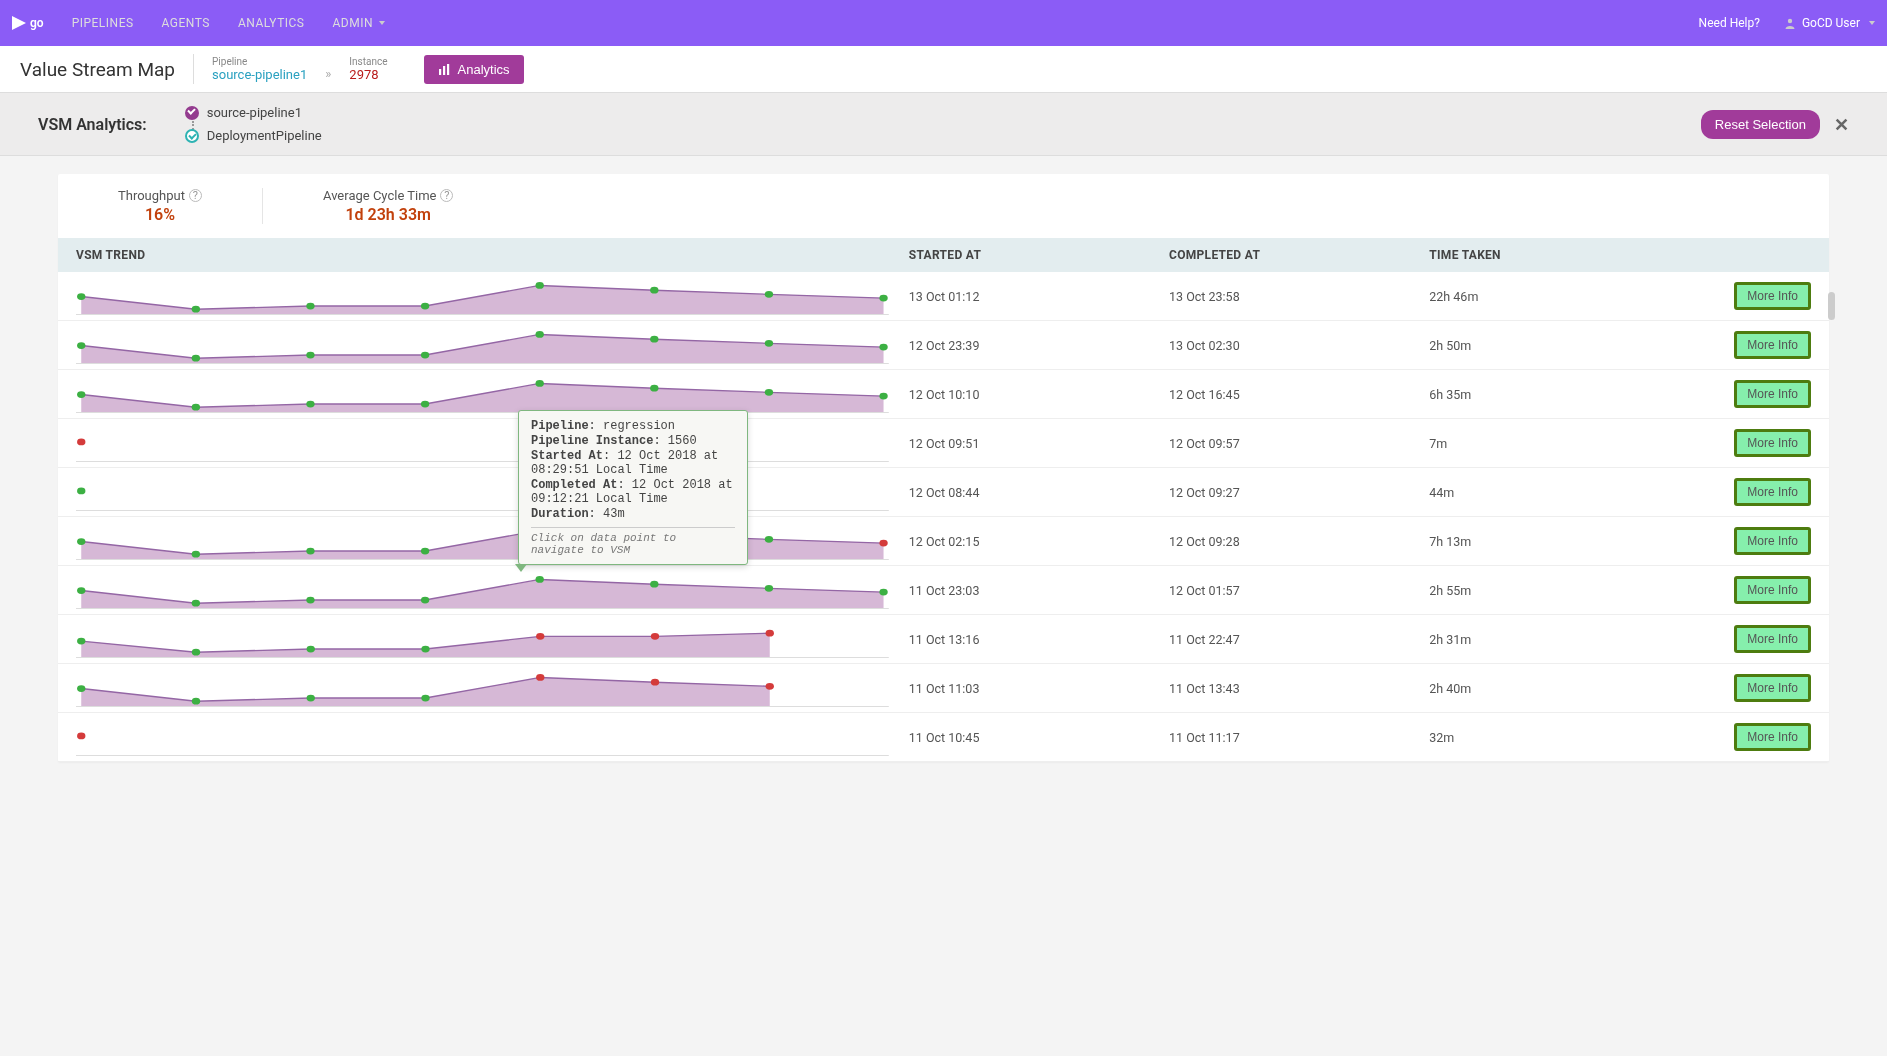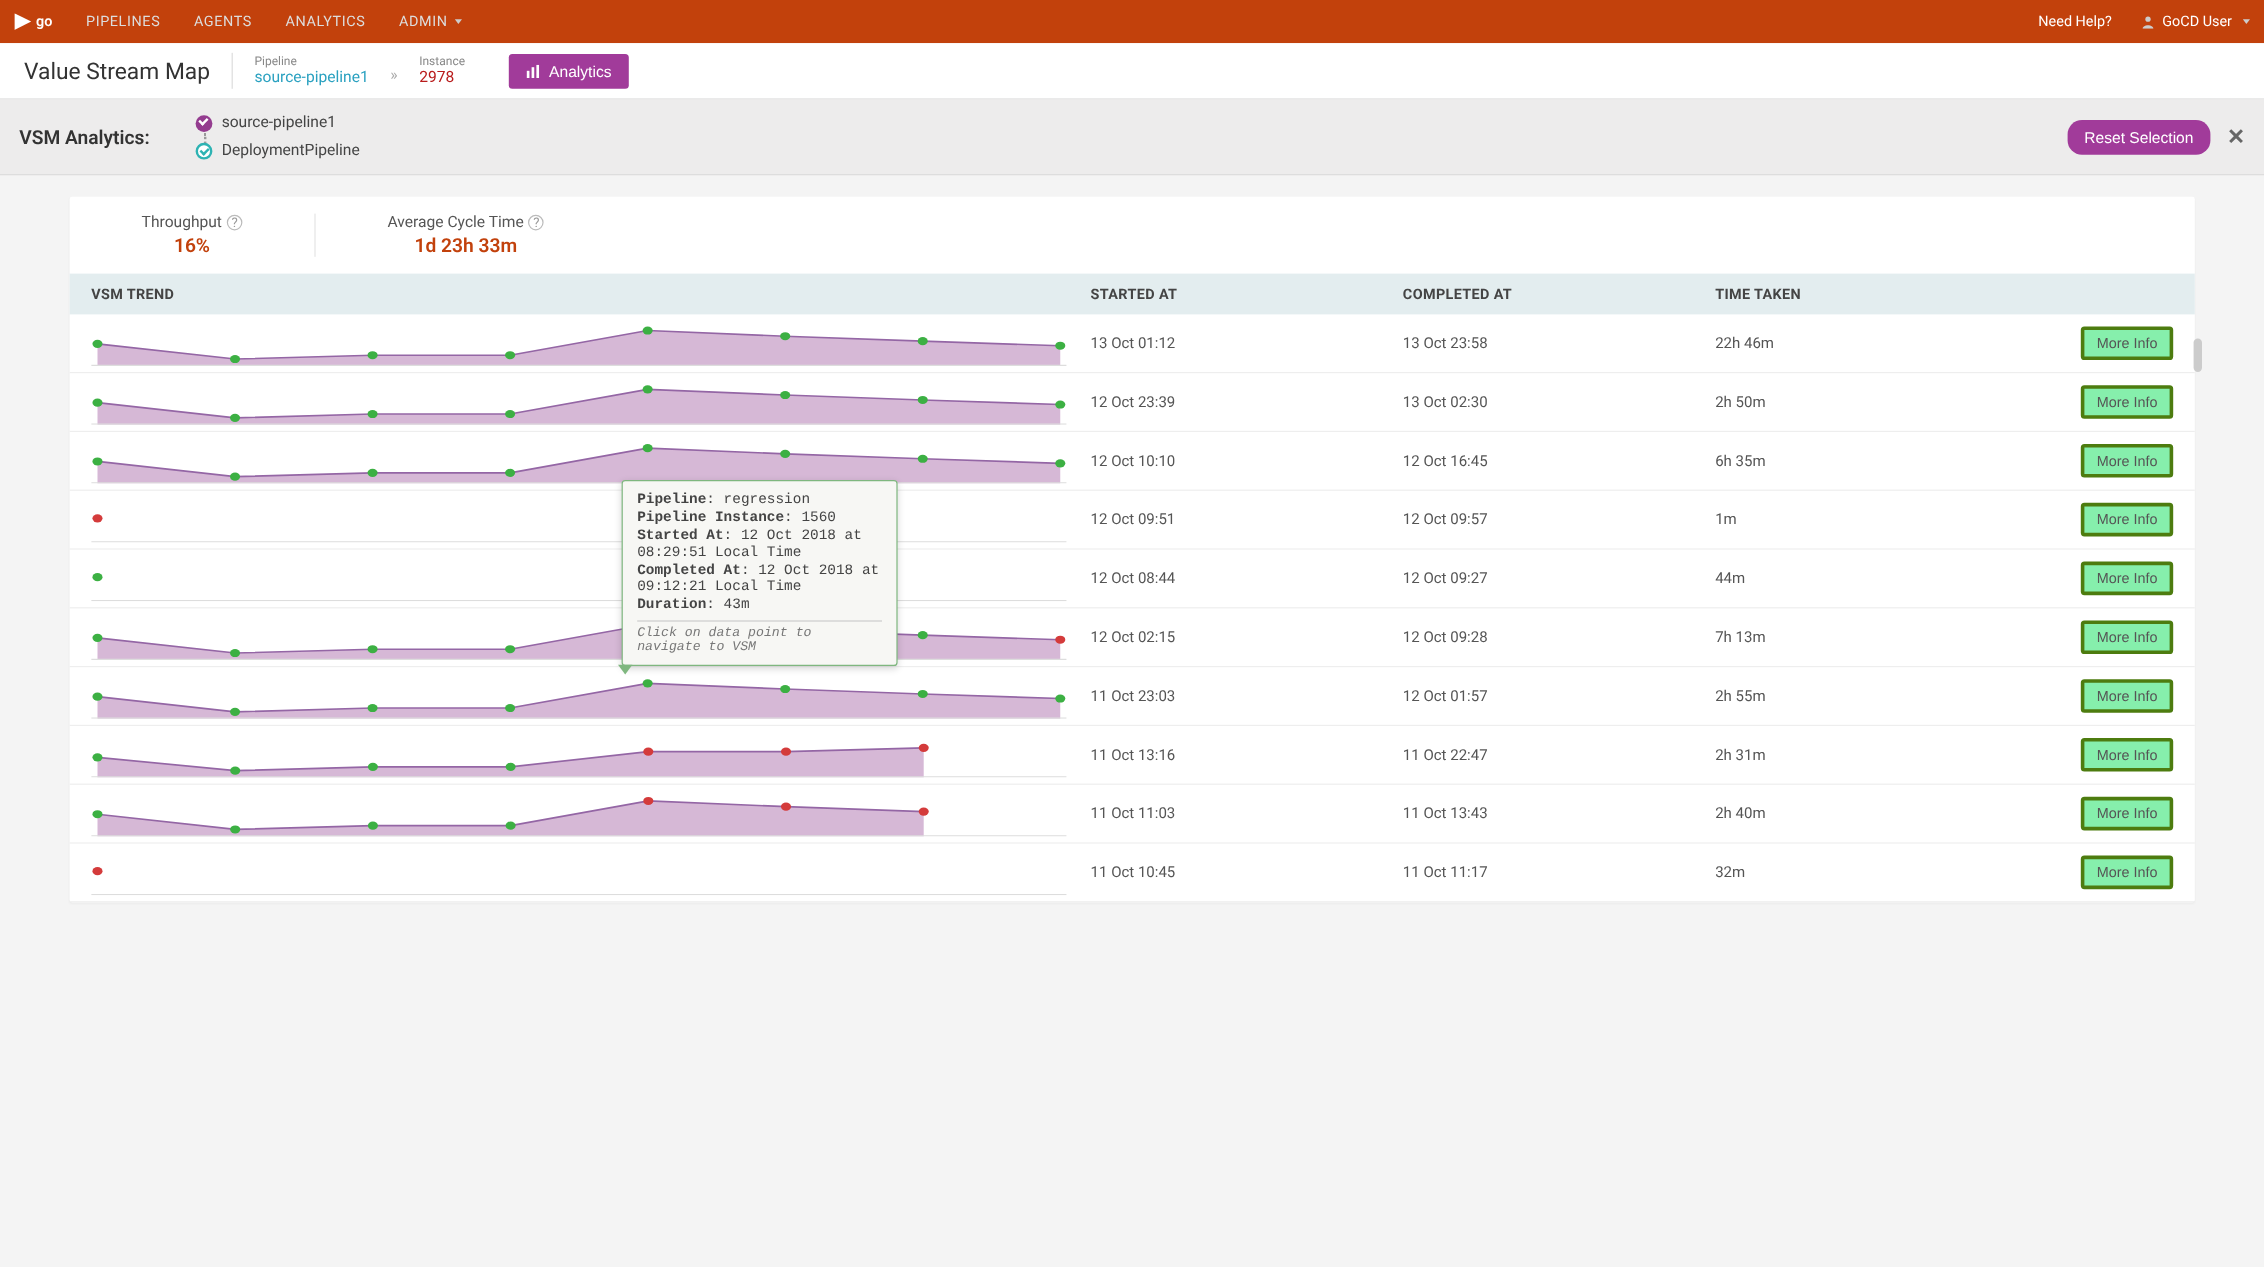--- a/index.html
+++ b/index.html
@@ -1,39 +1,39 @@
 <!DOCTYPE html>
 <html><head>
 <meta charset="utf-8">
 <style>
 * { box-sizing: border-box; margin: 0; padding: 0; }
 body { font-family: -apple-system, BlinkMacSystemFont, "Segoe UI", Roboto, sans-serif; font-size: 13px; color: #333; background: #f4f4f4; }
 
 
-.top-nav { background: #c2410c; color: #fff; height: 36px; display: flex; align-items: center; padding: 0 12px; font-size: 12px; }
+.top-nav { background: #8b5cf6; color: #fff; height: 46px; display: flex; align-items: center; padding: 0 12px; font-size: 12px; }
 .top-nav .logo { display: flex; align-items: center; gap: 4px; margin-right: 28px; font-weight: 600; }
 .top-nav .nav-items { display: flex; gap: 28px; }
 .top-nav .nav-item { color: #ddd; text-transform: uppercase; letter-spacing: 0.5px; cursor: pointer; display: flex; align-items: center; gap: 3px; }
 .top-nav .spacer { flex: 1; }
 .top-nav .right-items { display: flex; gap: 24px; align-items: center; padding-left: 48px; }
 .top-nav .user { display: flex; align-items: center; gap: 6px; }
 
 
 .sub-header { background: #fff; border-bottom: 1px solid #ddd; padding: 8px 20px; display: flex; align-items: center; gap: 18px; }
 .page-title { font-size: 19px; font-weight: 400; color: #333; }
 .divider-v { width: 1px; height: 30px; background: #ddd; }
 .crumb-block { display: flex; flex-direction: column; }
 .crumb-label { font-size: 10px; color: #888; }
 .crumb-value-link { color: #2aa1c0; font-size: 13px; cursor: pointer; }
 .crumb-value { color: #b91c1c; font-size: 13px; }
 .chevron { color: #aaa; align-self: flex-end; margin-bottom: 3px; }
 .analytics-btn { background: #a13b9a; color: #fff; border: none; border-radius: 3px; padding: 7px 14px; font-size: 13px; display: flex; align-items: center; gap: 7px; cursor: pointer; margin-left: 18px; }
 
 
-.vsm-bar { background: #edecec; border-bottom: 1px solid #ddd; padding: 12px 16px; display: flex; align-items: center; }
+.vsm-bar { background: #edecec; border-bottom: 1px solid #ddd; padding: 12px 38px; display: flex; align-items: center; }
 .vsm-bar .title { font-size: 16px; font-weight: 600; color: #333; margin-right: 38px; }
 .pipeline-list { display: flex; flex-direction: column; gap: 8px; }
 .pipeline-item { display: flex; align-items: center; gap: 8px; font-size: 13px; color: #444; position: relative; }
 .status-dot { width: 14px; height: 14px; border-radius: 50%; display: inline-flex; align-items: center; justify-content: center; }
 .status-dot.purple { background: #943c8f; }
 .status-dot.teal { border: 2px solid #2eb3b3; background: #fff; position: relative; }
 .status-dot.teal::after { content:""; width: 5px; height: 3px; border-left: 2px solid #2eb3b3; border-bottom: 2px solid #2eb3b3; transform: rotate(-45deg); position: absolute; top: 2px; left: 2px; }
 .status-dot.purple::after { content:""; width: 5px; height: 3px; border-left: 2px solid #fff; border-bottom: 2px solid #fff; transform: rotate(-45deg); position: absolute; top: 3px; left: 3px; }
 .connector-line { position: absolute; left: 7px; top: 16px; width: 1px; height: 16px; border-left: 2px dotted #999; }
 .vsm-bar .spacer { flex: 1; }
@@ -244,21 +244,21 @@
         </div>
         <div class="tbl-row">
           <div class="trend-cell">
             <svg viewBox="0 0 620 36" preserveAspectRatio="none">
               <line x1="0" y1="35.5" x2="620" y2="35.5" stroke="#ddd" stroke-width="1"></line>
               <circle cx="4" cy="17" r="3.2" fill="#d43b3b"></circle>
             </svg>
           </div>
           <div class="col-started td-text">12 Oct 09:51</div>
           <div class="col-completed td-text">12 Oct 09:57</div>
-          <div class="col-time td-text">1m</div>
+          <div class="col-time td-text">7m</div>
           <div class="col-action"><button class="more-btn">More Info</button></div>
         </div>
         <div class="tbl-row">
           <div class="trend-cell">
             <svg viewBox="0 0 620 36" preserveAspectRatio="none">
               <line x1="0" y1="35.5" x2="620" y2="35.5" stroke="#ddd" stroke-width="1"></line>
               <circle cx="4" cy="17" r="3.2" fill="#3cb043"></circle>
             </svg>
           </div>
           <div class="col-started td-text">12 Oct 08:44</div>

